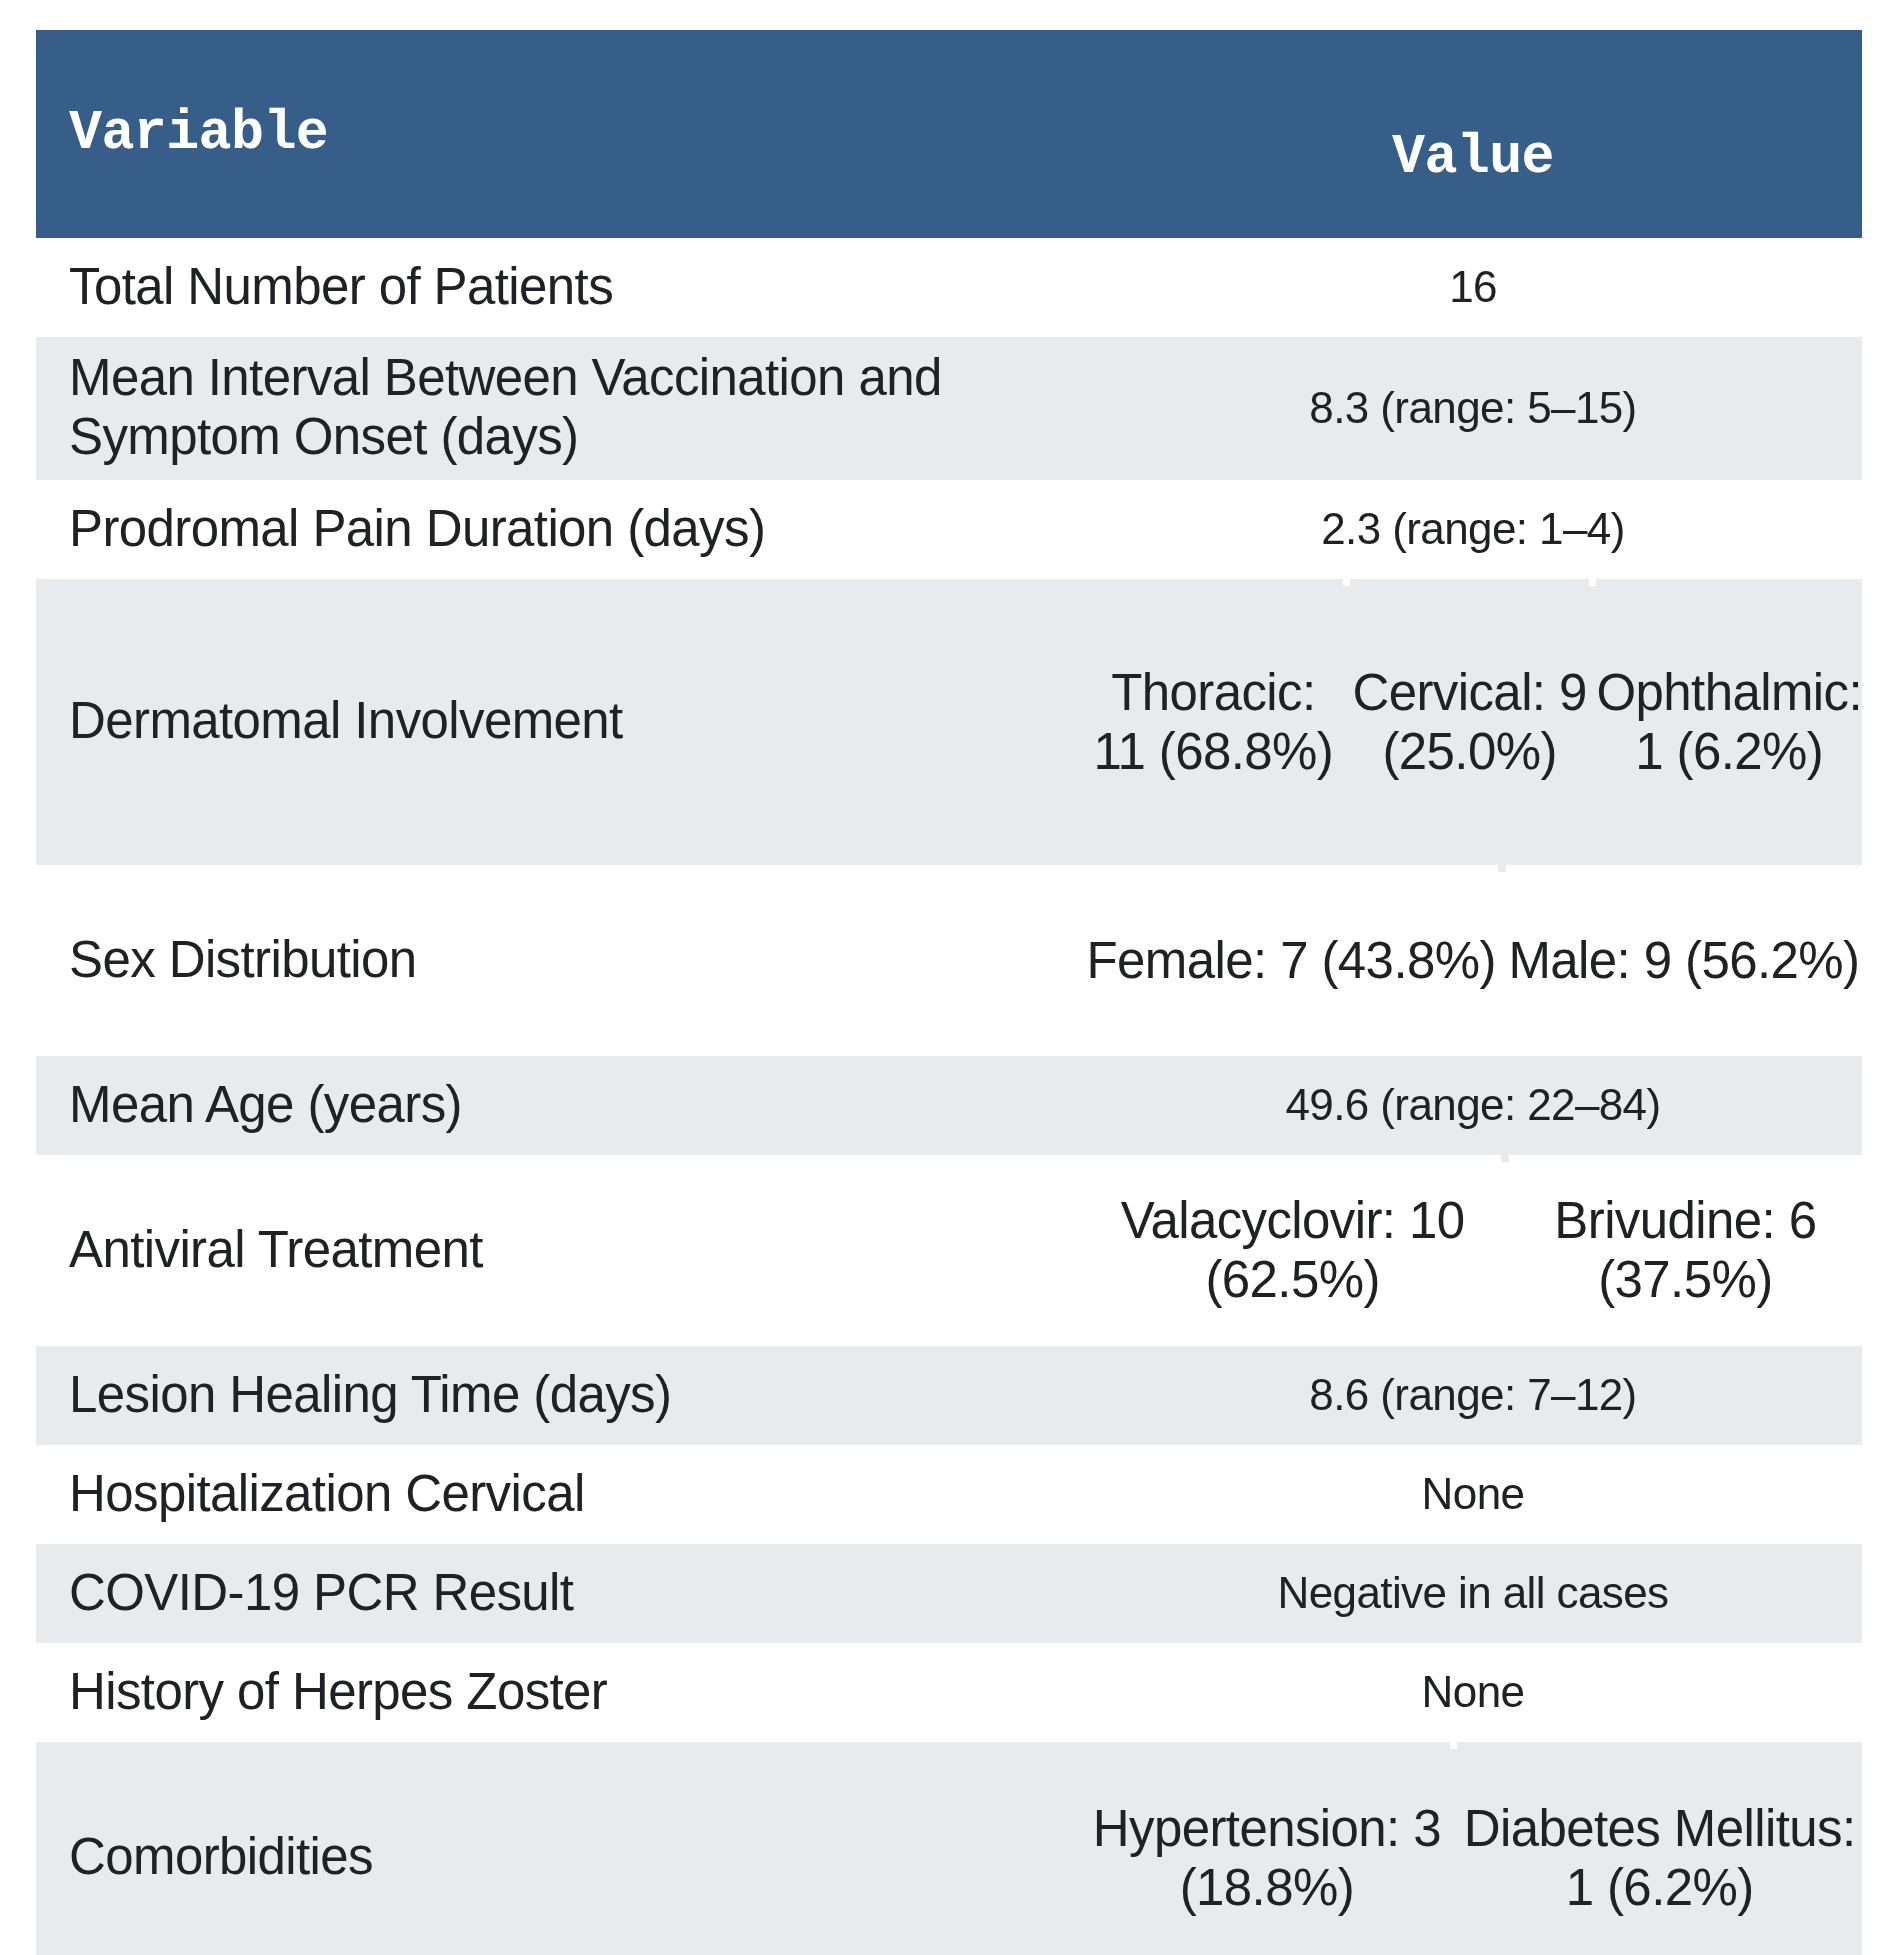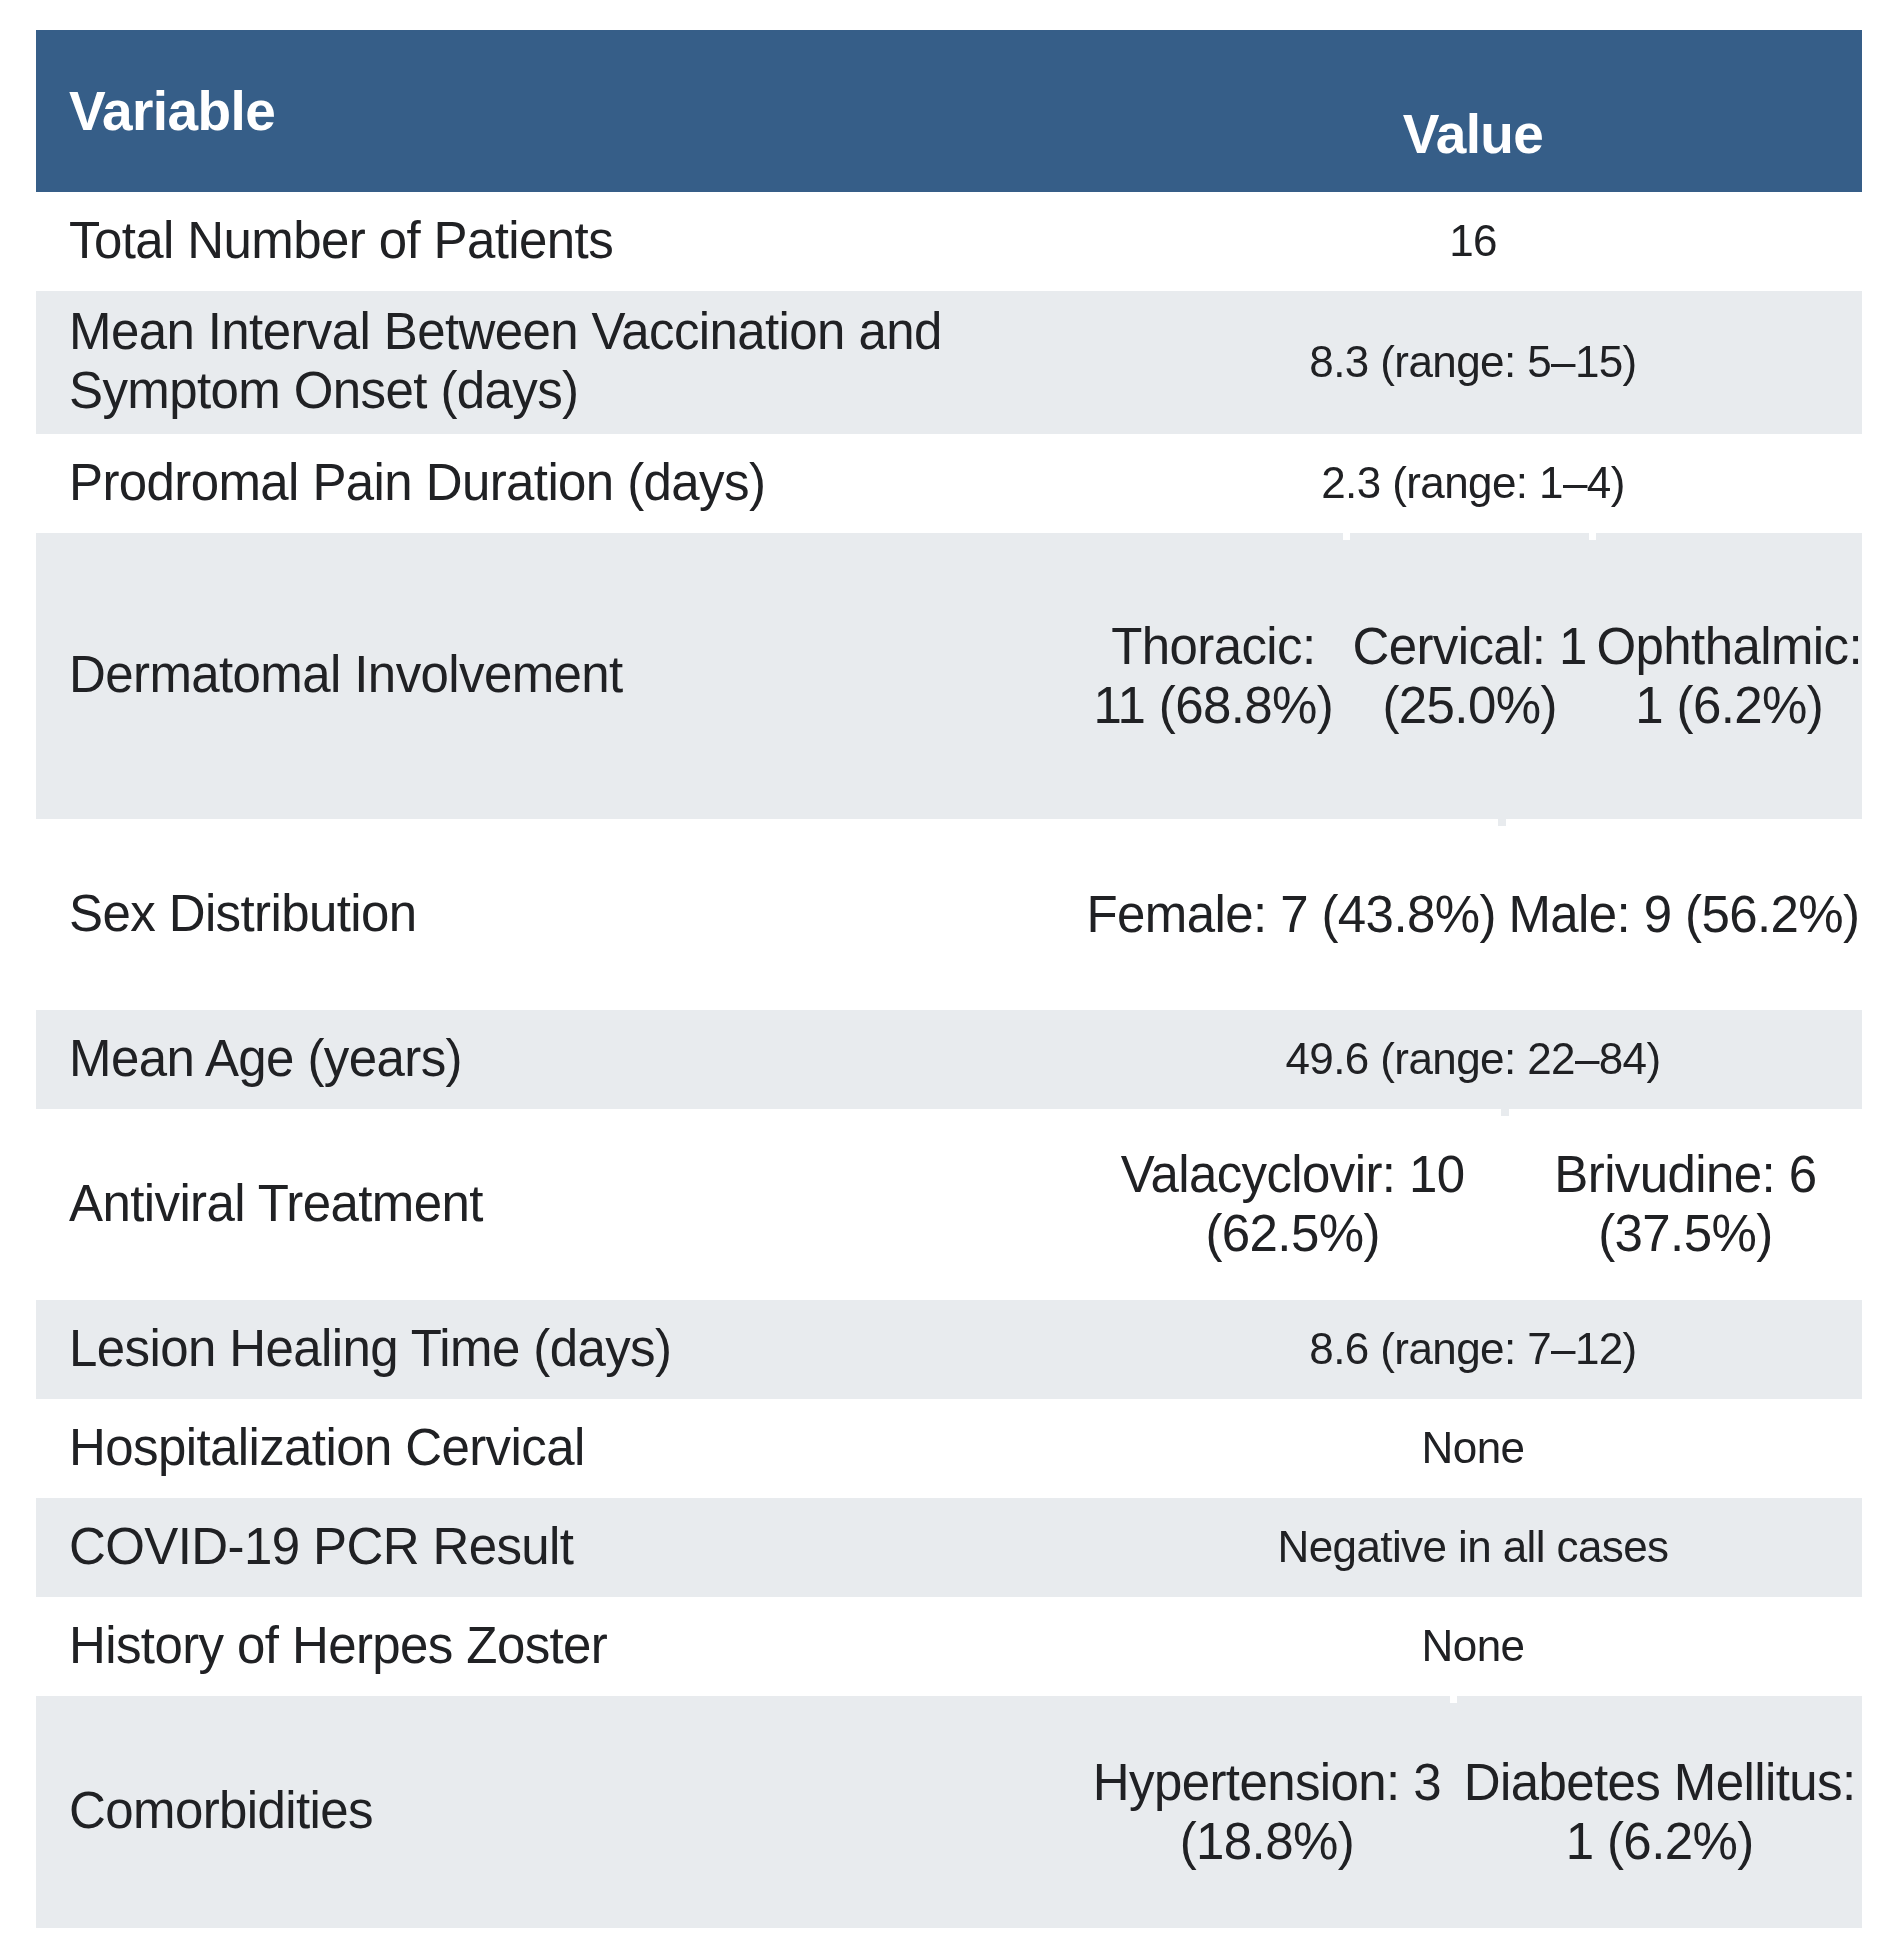--- a/index.html
+++ b/index.html
@@ -14,24 +14,25 @@
     position: relative;
     overflow: hidden;
   }
   .data-table {
     position: absolute;
     left: 36px;
     top: 29.5px;
     width: 1826px;
   }
   .header-row {
-    height: 162px;
+    height: 208px;
     background: #365E88;
     display: flex;
     align-items: center;
+    font-family: Liberation Mono, monospace;
   }
   .hcell {
     color: #ffffff;
     font-size: 55px;
     font-weight: bold;
     letter-spacing: -0.6px;
   }
   .hcell-var {
     width: 1048px;
     box-sizing: border-box;
@@ -122,21 +123,21 @@
   <div class="row row-white r-single">
     <div class="cell-var">Prodromal Pain Duration (days)</div>
     <div class="cell-val">2.3 (range: 1–4)</div>
   </div>
 
   <div class="row row-gray r-group3">
     <div class="cell-var">Dermatomal Involvement</div>
     <div class="valgroup">
       <div class="subval">Thoracic: 11 (68.8%)</div>
       <div class="sep"></div>
-      <div class="subval">Cervical: 1 (25.0%)</div>
+      <div class="subval">Cervical: 9 (25.0%)</div>
       <div class="sep"></div>
       <div class="subval">Ophthalmic: 1 (6.2%)</div>
     </div>
   </div>
 
   <div class="row row-white r-group2">
     <div class="cell-var">Sex Distribution</div>
     <div class="valgroup">
       <div class="subval">Female: 7 (43.8%)</div>
       <div class="sep"></div>

